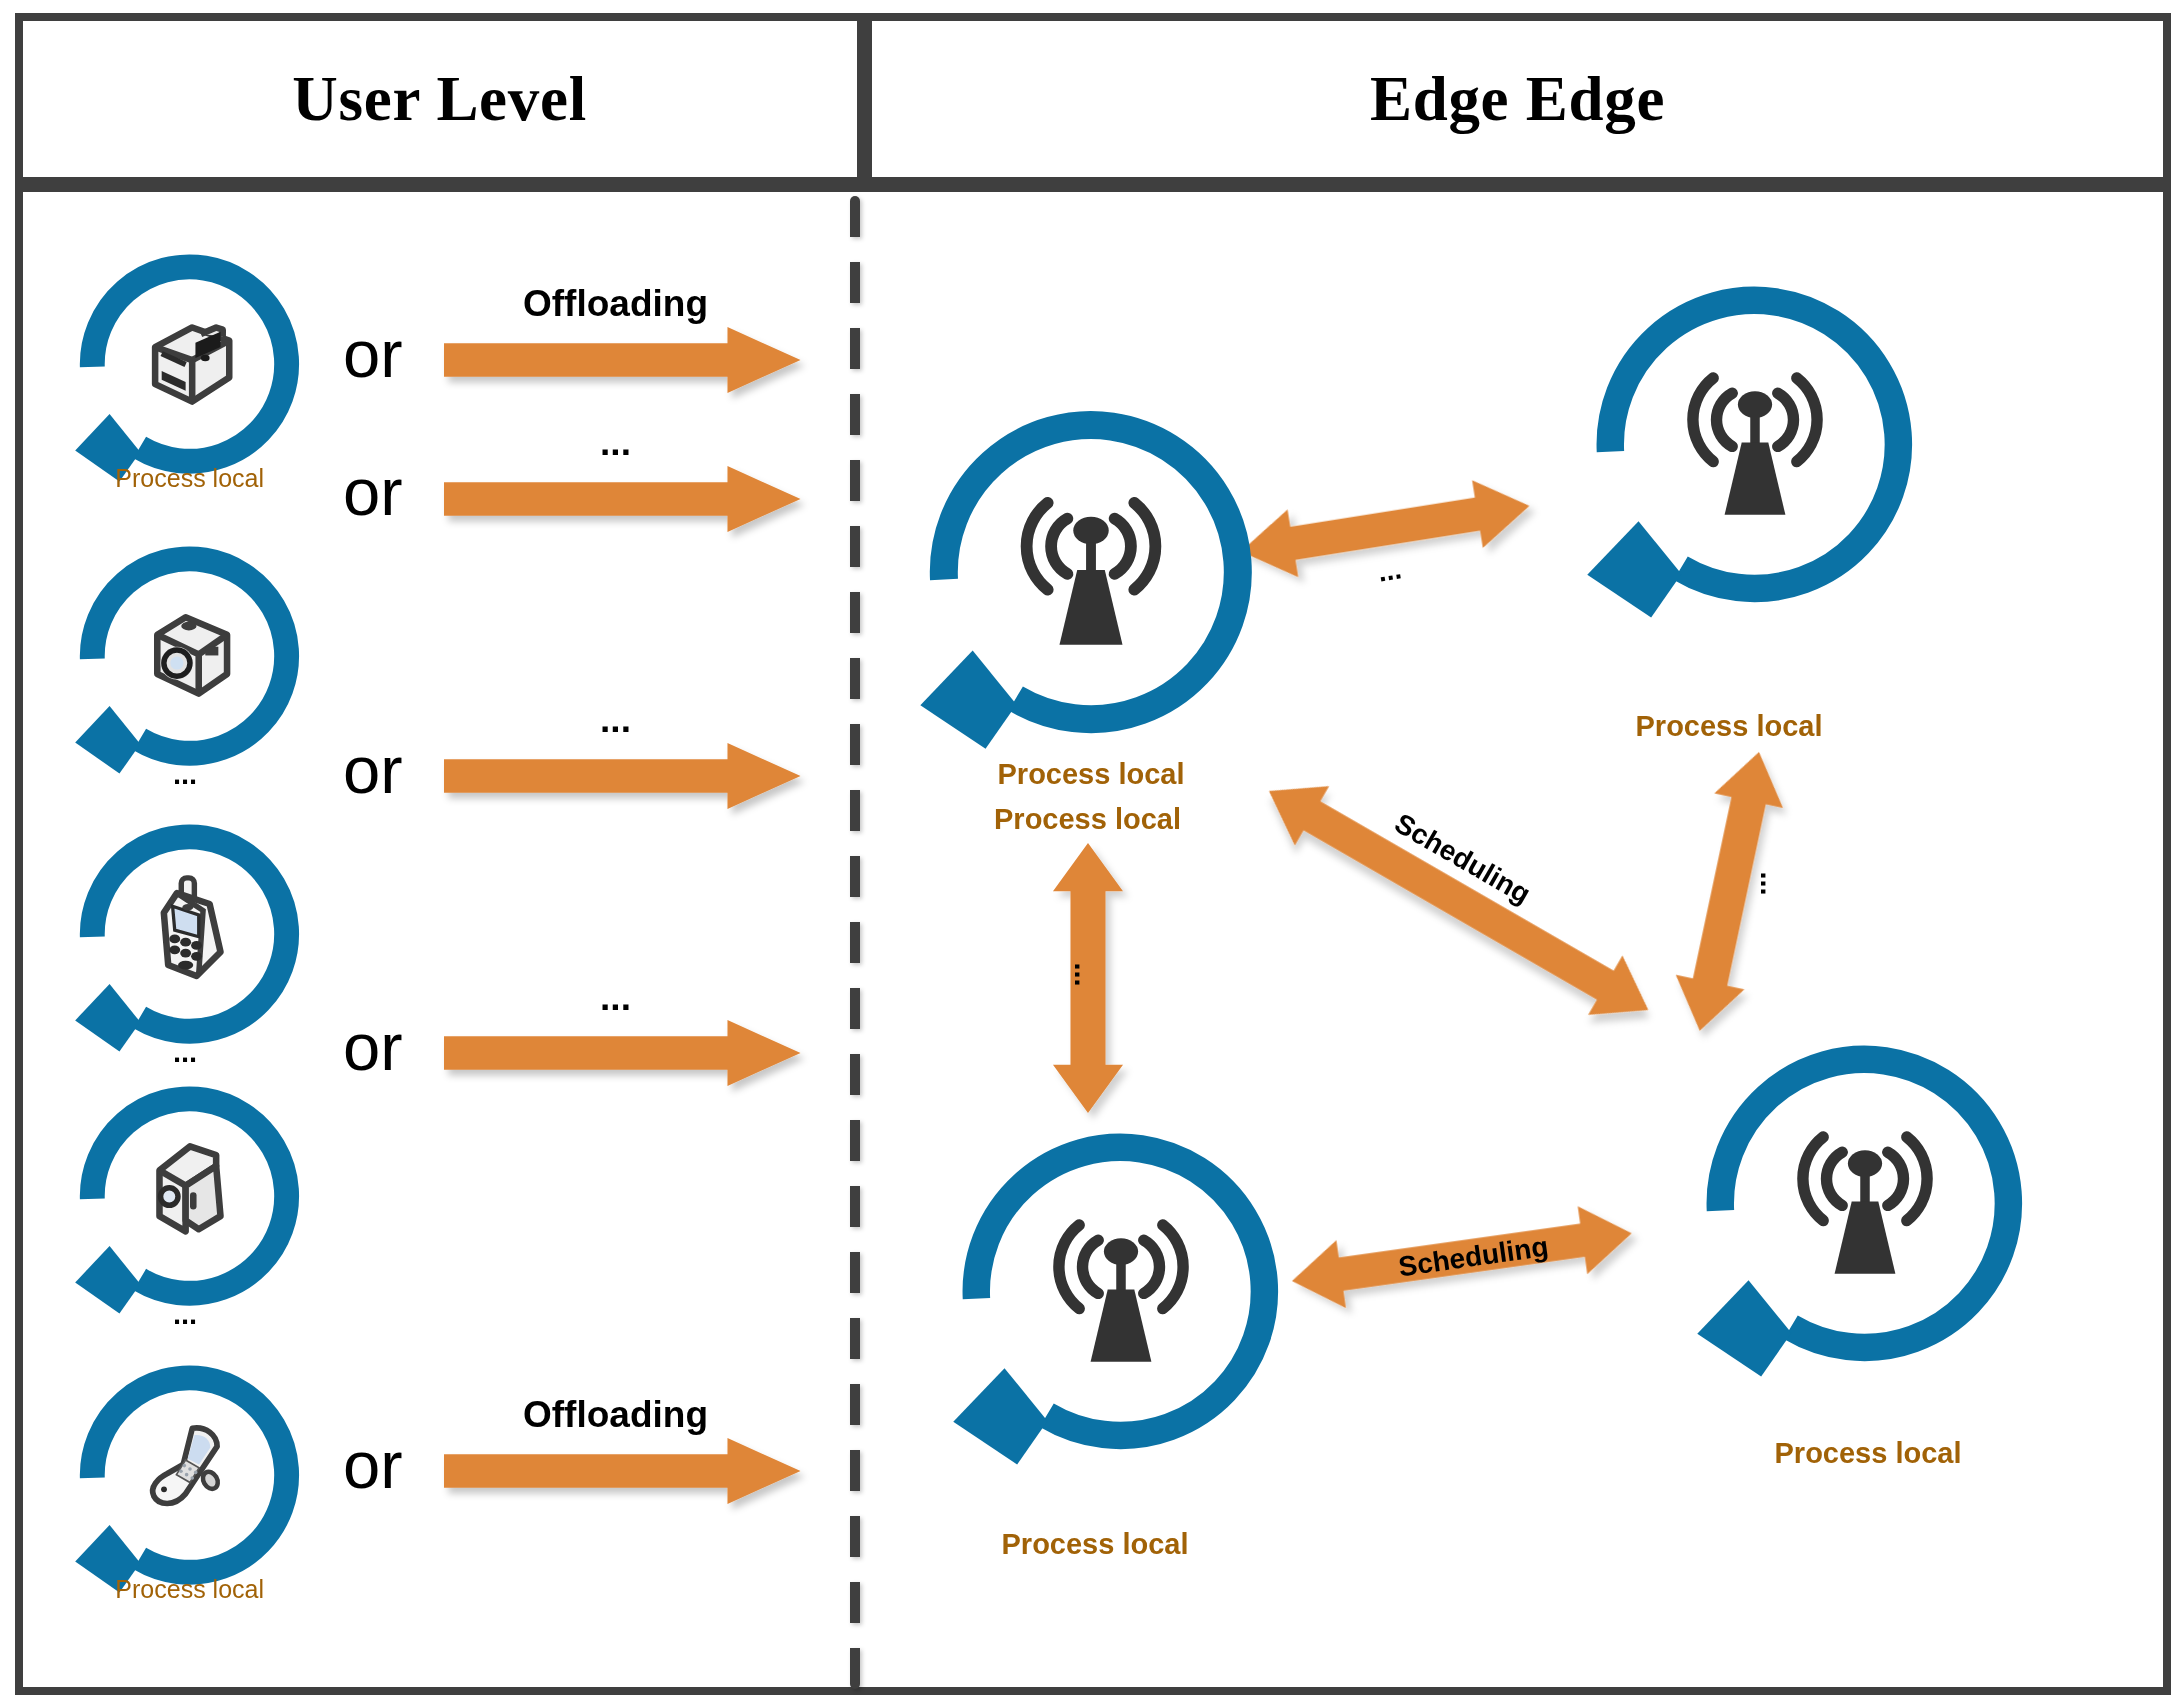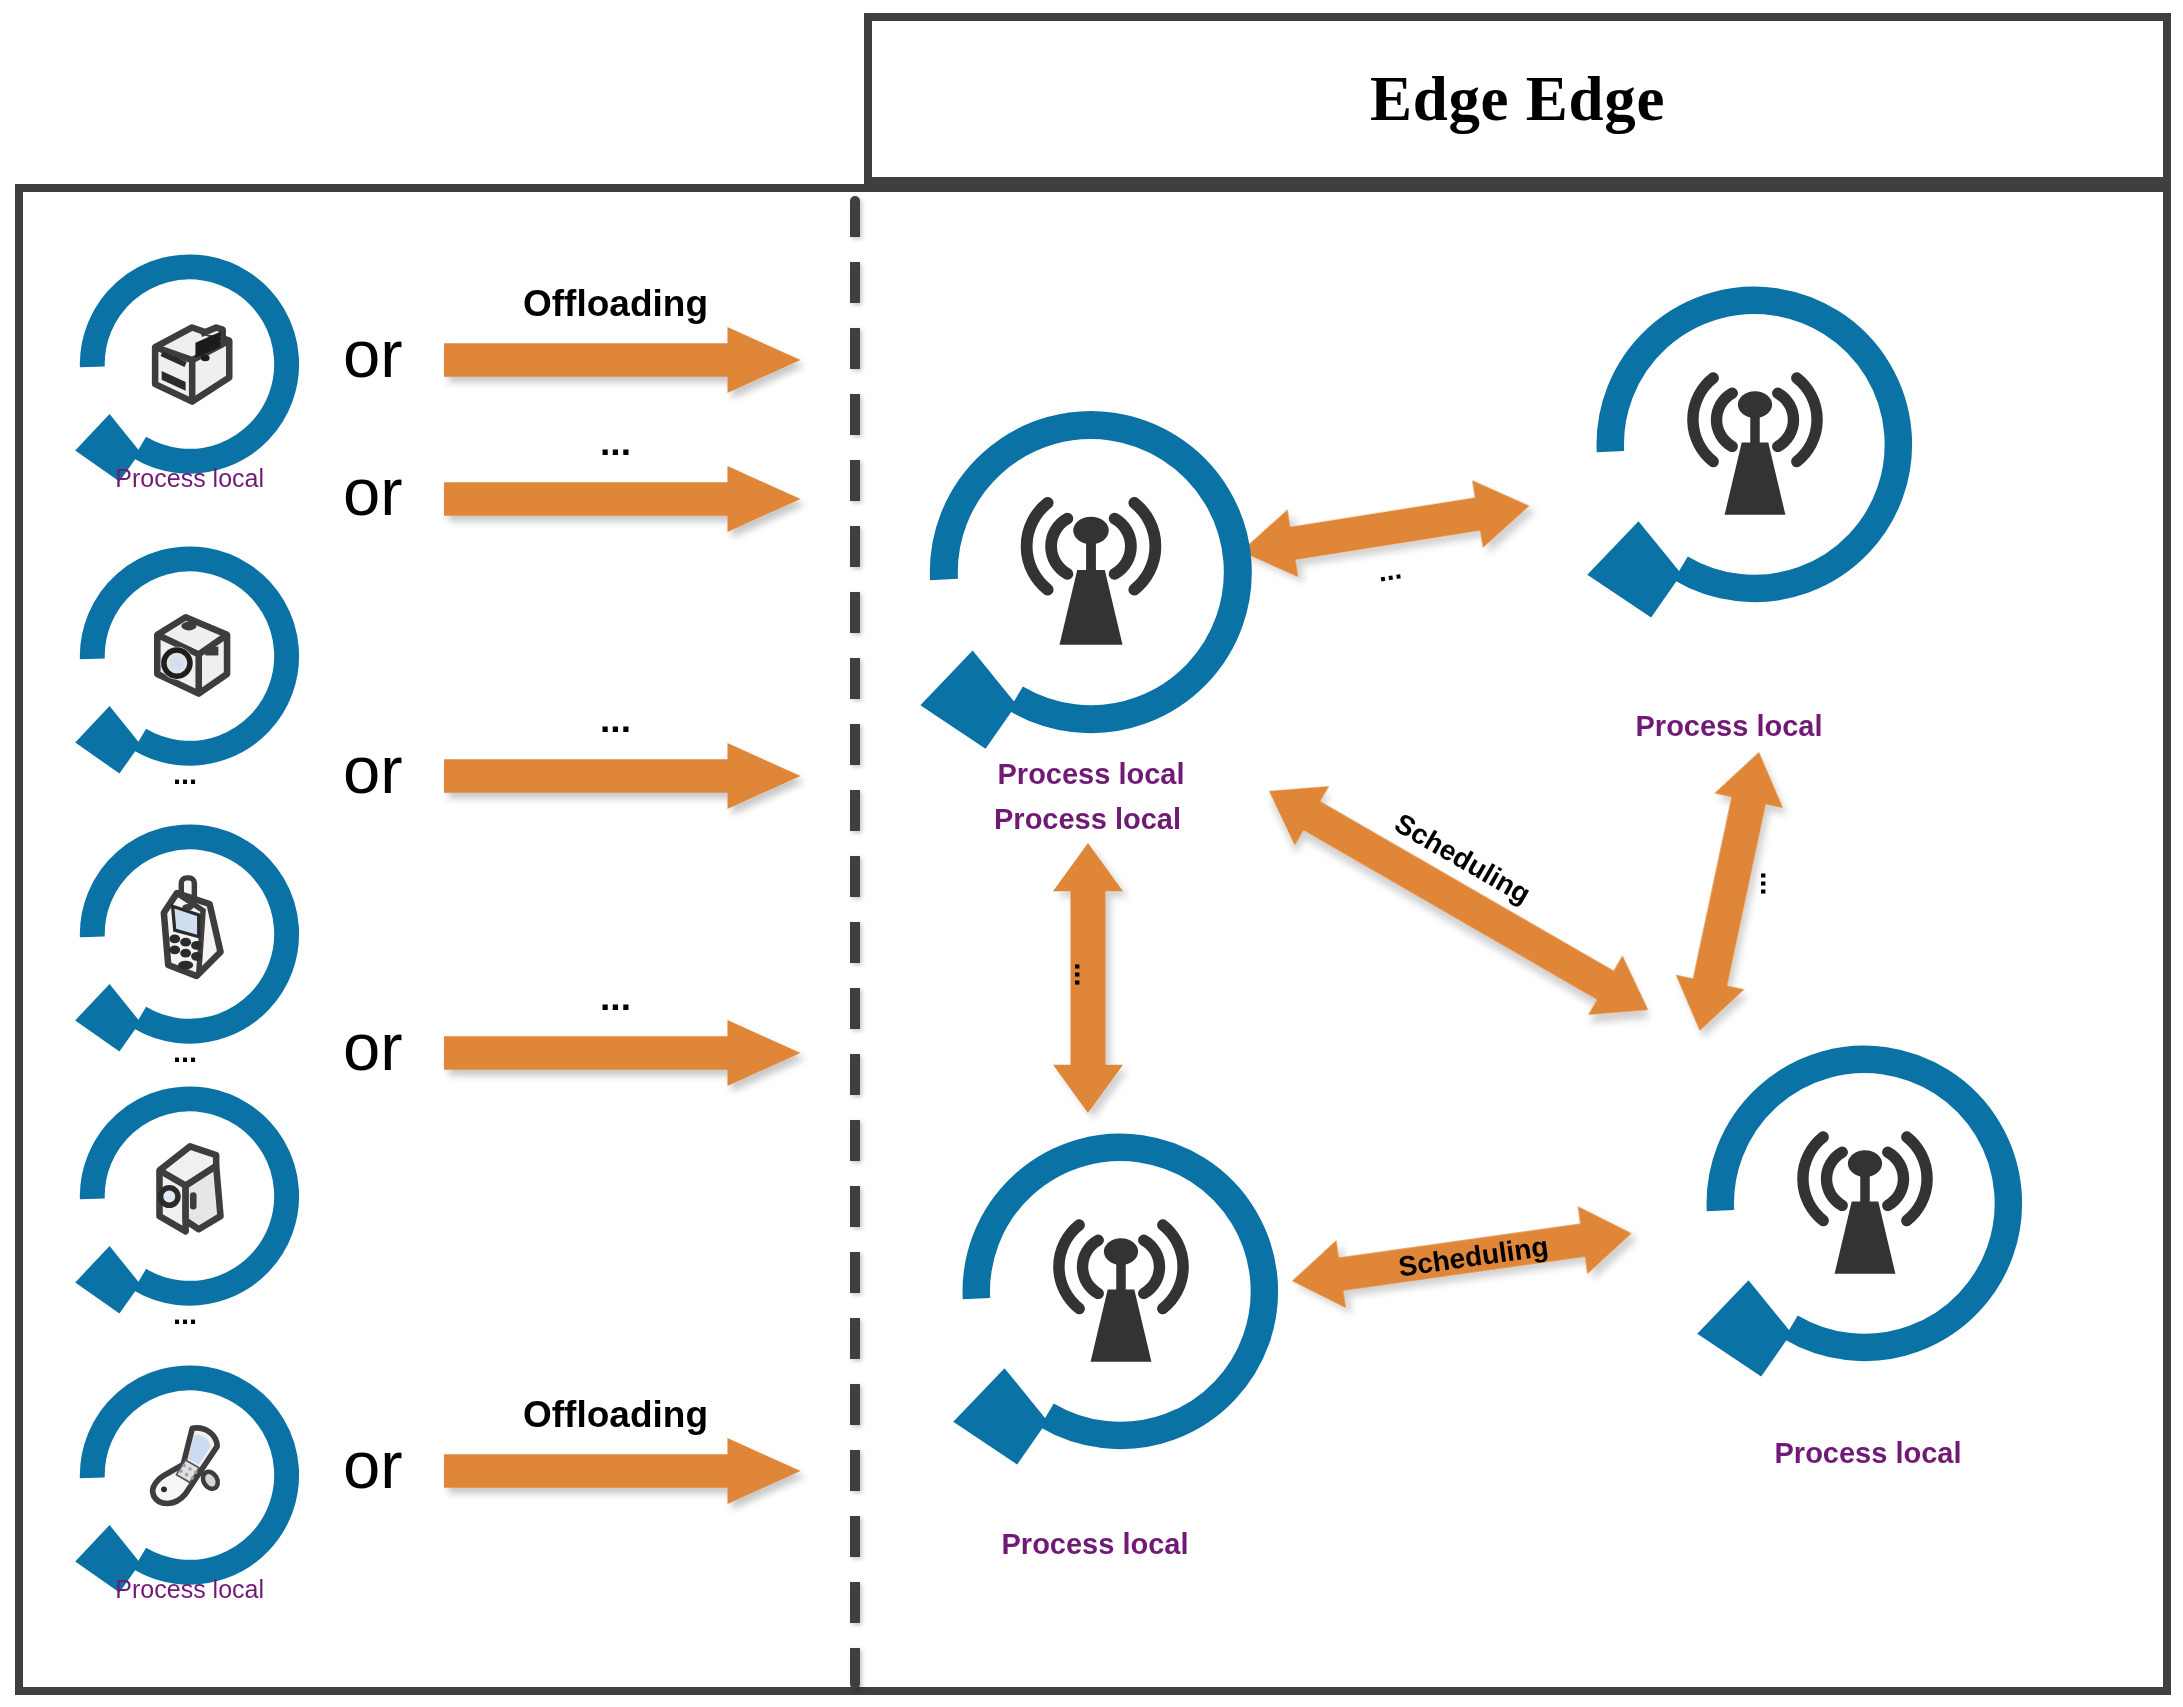--- a/index.html
+++ b/index.html
@@ -45,21 +45,21 @@
         rgba(0,0,0,0) 41px, rgba(0,0,0,0) 66px);
     border-radius:5.1px;
     filter:drop-shadow(2.2px 2.2px 2.2px rgba(0,0,0,.22));
   }
 
   
   .node{position:absolute;}
   .caption{
     position:absolute;
     white-space:nowrap;
-    color:#701a75;
+    color:#a16207;
     text-align:center;
   }
   .cap-thin{font-size:25px;font-weight:400;}
   .cap-bold{font-size:29px;font-weight:bold;}
   .dots{
     position:absolute;
     font-weight:bold;
     color:#000;
     white-space:nowrap;
   }
@@ -108,20 +108,23 @@
     font-size:28px;font-weight:bold;color:#000;
     white-space:nowrap;
     transform-origin:50% 50%;
   }
 </style>
 </head>
 <body>
 
 <div id="canvas">
 
+  <div class="frame" id="frame-header-left">
+    <div class="hdr-title">User Level</div>
+  </div>
   <div class="frame" id="frame-header-right">
     <div class="hdr-title">Edge Edge</div>
   </div>
 
   <div class="frame" id="frame-body"></div>
 
   <div id="divider"></div>
 
   <div class="node" id="u-row1" style="left:80px;top:248px;width:219px;height:219px;">
     <div class="loop" style="left:-8.8px;top:-8.8px;">

